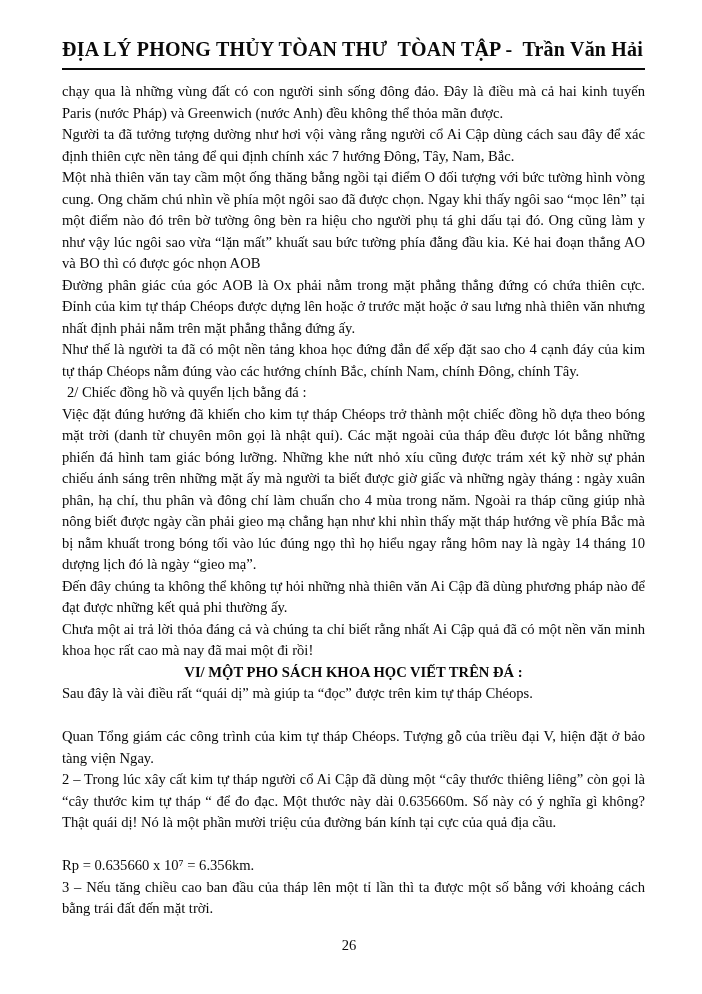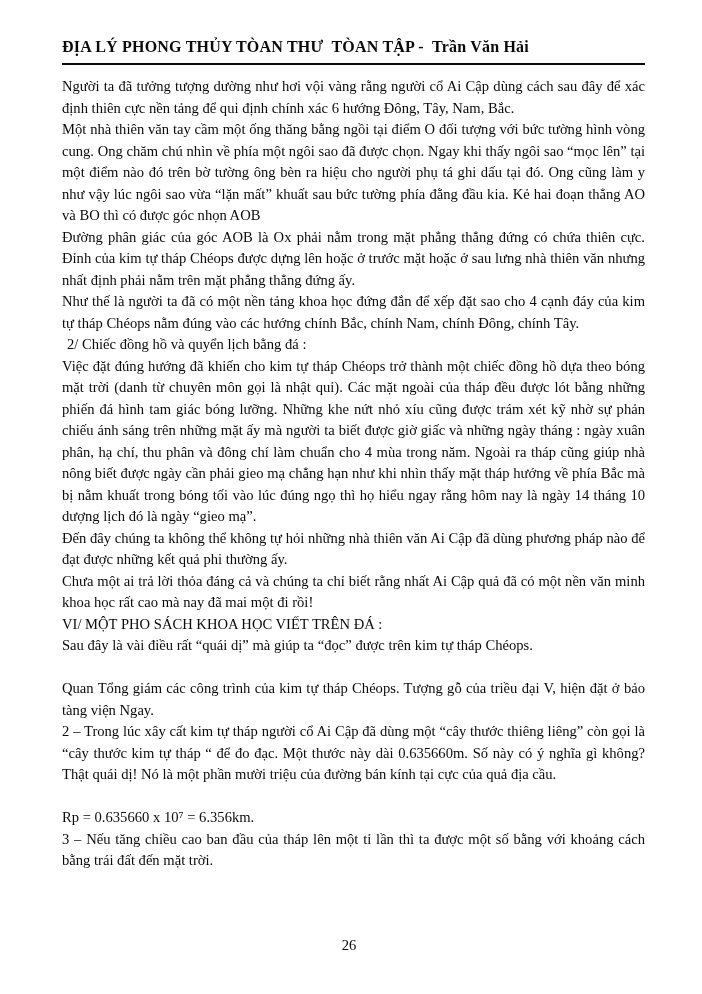--- a/index.html
+++ b/index.html
@@ -13,37 +13,37 @@
     overflow: hidden;
   }
   .page {
     position: absolute;
     inset: 0;
     padding: 38px 57px 0 62px;
     box-sizing: border-box;
   }
   .header-title {
     font-weight: bold;
-    font-size: 16px;
+    font-size: 20px;
     letter-spacing: 0.2px;
     white-space: pre;
   }
   .header-rule {
     border: 0;
     border-bottom: 2px solid #0a0a0a;
     margin: 7px 0 0 0;
   }
   .body-text {
     margin-top: 11px;
     font-size: 14.6px;
     line-height: 21.5px;
     text-align: justify;
   }
   p.para { margin: 0; }
-  p.para.bold { font-weight: normal; text-align: left; }
+  p.para.bold { font-weight: bold; text-align: center; }
   p.para.blank { height: 21.5px; }
   p.para.indent { padding-left: 5px; }
   .footer {
     position: absolute;
     bottom: 40px;
     left: 0;
     right: 4px;
     text-align: center;
     font-size: 14.6px;
   }
@@ -51,21 +51,22 @@
 </head>
 <body>
 
 <div class="page">
   <div>
     <div class="header-title">ĐỊA LÝ PHONG THỦY TÒAN THƯ  TÒAN TẬP -  Trần Văn Hải</div>
     <hr class="header-rule">
   </div>
 
   <div class="body-text">
-      <p class="para">Người ta đã tưởng tượng dường như hơi vội vàng rằng người cổ Ai Cập dùng cách sau đây để xác định thiên cực nền tảng để qui định chính xác 6 hướng Đông, Tây, Nam, Bắc.</p>
+      <p class="para">chạy qua là những vùng đất có con người sinh sống đông đảo. Đây là điều mà cả hai kinh tuyến Paris (nước Pháp) và Greenwich (nước Anh) đều không thể thỏa mãn được.</p>
+      <p class="para">Người ta đã tưởng tượng dường như hơi vội vàng rằng người cổ Ai Cập dùng cách sau đây để xác định thiên cực nền tảng để qui định chính xác 7 hướng Đông, Tây, Nam, Bắc.</p>
       <p class="para">Một nhà thiên văn tay cầm một ống thăng bằng ngồi tại điểm O đối tượng với bức tường hình vòng cung. Ong chăm chú nhìn về phía một ngôi sao đã được chọn. Ngay khi thấy ngôi sao “mọc lên” tại một điểm nào đó trên bờ tường ông bèn ra hiệu cho người phụ tá ghi dấu tại đó. Ong cũng làm y như vậy lúc ngôi sao vừa “lặn mất” khuất sau bức tường phía đằng đầu kia. Kẻ hai đoạn thẳng AO và BO thì có được góc nhọn AOB</p>
       <p class="para">Đường phân giác của góc AOB là Ox phải nằm trong mặt phẳng thẳng đứng có chứa thiên cực. Đỉnh của kim tự tháp Chéops được dựng lên hoặc ở trước mặt hoặc ở sau lưng nhà thiên văn nhưng nhất định phải nằm trên mặt phẳng thẳng đứng ấy.</p>
       <p class="para">Như thế là người ta đã có một nền tảng khoa học đứng đắn để xếp đặt sao cho 4 cạnh đáy của kim tự tháp Chéops nằm đúng vào các hướng chính Bắc, chính Nam, chính Đông, chính Tây.</p>
       <p class="para indent">2/ Chiếc đồng hồ và quyển lịch bằng đá :</p>
       <p class="para">Việc đặt đúng hướng đã khiến cho kim tự tháp Chéops trở thành một chiếc đồng hồ dựa theo bóng mặt trời (danh từ chuyên môn gọi là nhật quỉ). Các mặt ngoài của tháp đều được lót bằng những phiến đá hình tam giác bóng lưỡng. Những khe nứt nhỏ xíu cũng được trám xét kỹ nhờ sự phản chiếu ánh sáng trên những mặt ấy mà người ta biết được giờ giấc và những ngày tháng : ngày xuân phân, hạ chí, thu phân và đông chí làm chuẩn cho 4 mùa trong năm. Ngoài ra tháp cũng giúp nhà nông biết được ngày cần phải gieo mạ chẳng hạn như khi nhìn thấy mặt tháp hướng về phía Bắc mà bị nằm khuất trong bóng tối vào lúc đúng ngọ thì họ hiểu ngay rằng hôm nay là ngày 14 tháng 10 dượng lịch đó là ngày “gieo mạ”.</p>
       <p class="para">Đến đây chúng ta không thể không tự hỏi những nhà thiên văn Ai Cập đã dùng phương pháp nào để đạt được những kết quả phi thường ấy.</p>
       <p class="para">Chưa một ai trả lời thỏa đáng  cả và chúng ta chỉ biết rằng nhất Ai Cập quả đã có một nền văn minh khoa học rất cao mà nay đã mai một đi rồi!</p>
       <p class="para bold">VI/ MỘT PHO SÁCH KHOA HỌC VIẾT TRÊN ĐÁ :</p>
       <p class="para">Sau đây là vài điều rất “quái dị” mà giúp ta “đọc” được trên kim tự tháp Chéops.</p>
       <p class="para blank">&nbsp;</p>

